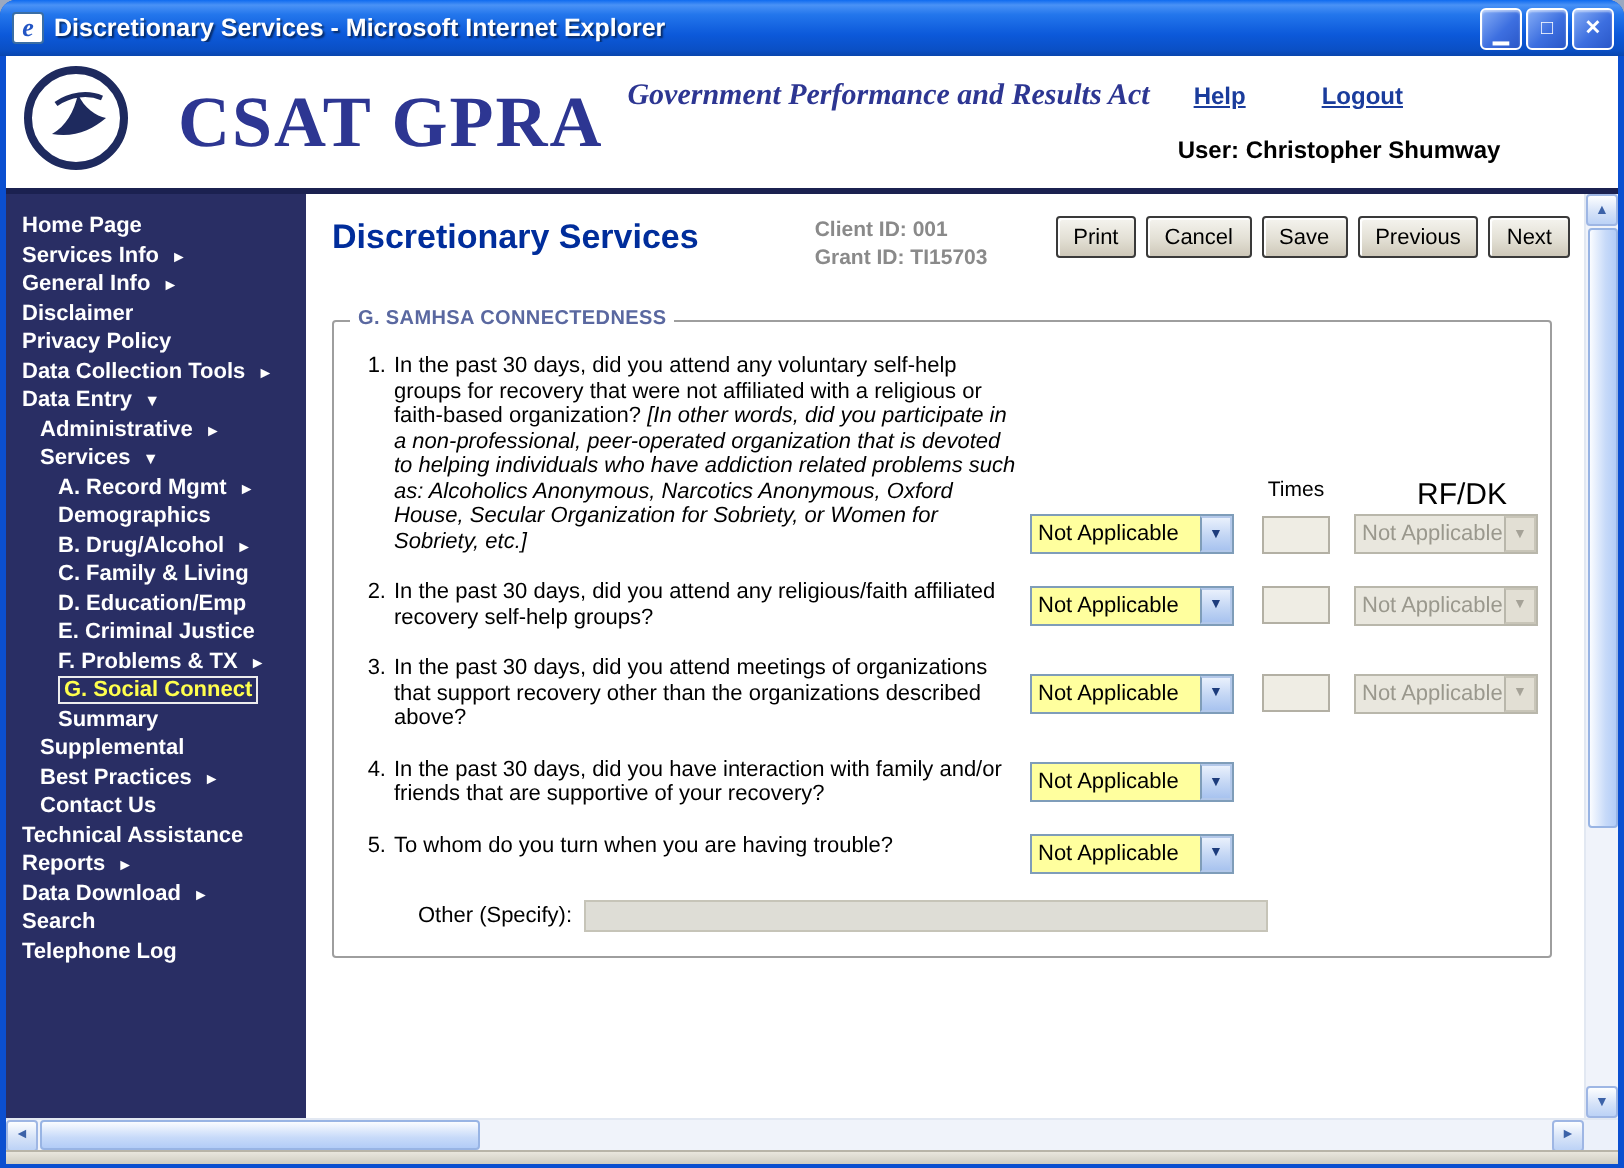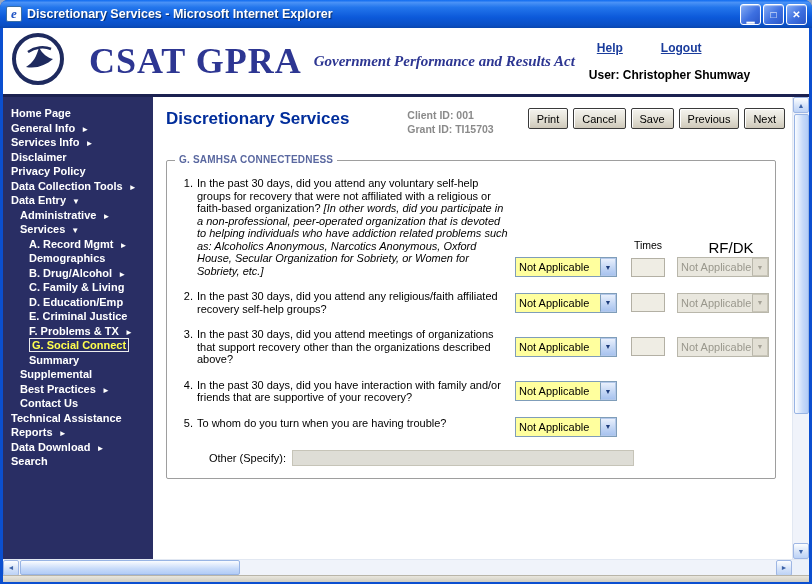--- a/index.html
+++ b/index.html
@@ -21,21 +21,21 @@
     background:linear-gradient(135deg,#86AEF6 0%,#3D6FE0 55%,#2A57C8 100%);
     color:#fff; font-size:10px; font-weight:bold; display:flex; align-items:center; justify-content:center;
     text-shadow:none; cursor:pointer; box-shadow:inset 0 1px 1px rgba(255,255,255,.5); }
   .win-btn.minbtn span { transform:translateY(3px); }
 
   
   .frame { flex:1; margin:0 3px; display:flex; flex-direction:column; min-height:0; background:#fff; }
   .header { height:69px; flex:none; background:#fff; border-bottom:3px solid #1B2150;
             display:flex; align-items:center; padding:0 6px 0 8px; }
   .hhs-logo { flex:none; }
-  .brand { margin-left:24px; display:flex; align-items:center; white-space:nowrap; }
+  .brand { margin-left:24px; display:flex; align-items:flex-start; white-space:nowrap; }
   .brand-main { font-family:"Liberation Serif",serif; font-weight:bold; font-size:36px; color:#2D3692; letter-spacing:1px; }
   .brand-sub  { font-family:"Liberation Serif",serif; font-weight:bold; font-style:italic; font-size:15px; color:#2D3692; margin-left:12px; }
   .csat-logo { margin-left:16px; text-align:center; line-height:1.05; flex:none; width:92px; }
   .csat-title { font-family:"Liberation Serif",serif; font-weight:bold; font-size:22px; color:#2D3692; letter-spacing:1px; }
   .csat-sub { font-size:7.5px; color:#222; }
   .csat-samhsa { font-size:8px; font-weight:bold; color:#3C77C2; font-style:italic; }
   .header-right { margin-left:14px; flex:1; padding-right:2px; }
   .links { display:flex; gap:38px; padding-left:8px; }
   .links .lnk { color:#1A3C9C; font-weight:bold; font-size:12px; text-decoration:underline; cursor:pointer; }
   .user { margin-top:13px; font-size:12px; font-weight:bold; color:#000; white-space:nowrap; }
@@ -154,22 +154,22 @@
           <span class="lnk">Logout</span>
         </span>
         <div class="user">User: Christopher Shumway</div>
       </span>
     </div>
 
     <div class="app-body">
 
       <div class="sidebar">
         <div class="nav-item lvl0"><span class="nav-inner"><span class="nav-label">Home Page</span><span class="nav-arrow"></span></span></div>
+        <div class="nav-item lvl0"><span class="nav-inner"><span class="nav-label">Services Info</span> <span class="nav-arrow">►</span></span></div>
         <div class="nav-item lvl0"><span class="nav-inner"><span class="nav-label">General Info</span> <span class="nav-arrow">►</span></span></div>
-        <div class="nav-item lvl0"><span class="nav-inner"><span class="nav-label">Services Info</span> <span class="nav-arrow">►</span></span></div>
         <div class="nav-item lvl0"><span class="nav-inner"><span class="nav-label">Disclaimer</span></span></div>
         <div class="nav-item lvl0"><span class="nav-inner"><span class="nav-label">Privacy Policy</span></span></div>
         <div class="nav-item lvl0"><span class="nav-inner"><span class="nav-label">Data Collection Tools</span> <span class="nav-arrow">►</span></span></div>
         <div class="nav-item lvl0"><span class="nav-inner"><span class="nav-label">Data Entry</span> <span class="nav-arrow">▼</span></span></div>
         <div class="nav-item lvl1"><span class="nav-inner"><span class="nav-label">Administrative</span> <span class="nav-arrow">►</span></span></div>
         <div class="nav-item lvl1"><span class="nav-inner"><span class="nav-label">Services</span> <span class="nav-arrow">▼</span></span></div>
         <div class="nav-item lvl2"><span class="nav-inner"><span class="nav-label">A. Record Mgmt</span> <span class="nav-arrow">►</span></span></div>
         <div class="nav-item lvl2"><span class="nav-inner"><span class="nav-label">Demographics</span></span></div>
         <div class="nav-item lvl2"><span class="nav-inner"><span class="nav-label">B. Drug/Alcohol</span> <span class="nav-arrow">►</span></span></div>
         <div class="nav-item lvl2"><span class="nav-inner"><span class="nav-label">C. Family &amp; Living</span></span></div>
@@ -178,20 +178,21 @@
         <div class="nav-item lvl2"><span class="nav-inner"><span class="nav-label">F. Problems &amp; TX</span> <span class="nav-arrow">►</span></span></div>
         <div class="nav-item lvl2 selected"><span class="nav-inner"><span class="nav-label">G. Social Connect</span></span></div>
         <div class="nav-item lvl2"><span class="nav-inner"><span class="nav-label">Summary</span></span></div>
         <div class="nav-item lvl1"><span class="nav-inner"><span class="nav-label">Supplemental</span></span></div>
         <div class="nav-item lvl1"><span class="nav-inner"><span class="nav-label">Best Practices</span> <span class="nav-arrow">►</span></span></div>
         <div class="nav-item lvl1"><span class="nav-inner"><span class="nav-label">Contact Us</span></span></div>
         <div class="nav-item lvl0"><span class="nav-inner"><span class="nav-label">Technical Assistance</span></span></div>
         <div class="nav-item lvl0"><span class="nav-inner"><span class="nav-label">Reports</span> <span class="nav-arrow">►</span></span></div>
         <div class="nav-item lvl0"><span class="nav-inner"><span class="nav-label">Data Download</span> <span class="nav-arrow">►</span></span></div>
         <div class="nav-item lvl0"><span class="nav-inner"><span class="nav-label">Search</span></span></div>
+        <div class="nav-item lvl0"><span class="nav-inner"><span class="nav-label">Telephone Log</span></span></div>
       </div>
 
       <div class="content">
         <div class="content-header">
           <div class="page-title">Discretionary Services</div>
           <div class="ids">
             <div>Client ID: 001</div>
             <div>Grant ID: TI15703</div>
           </div>
           <div class="toolbar">

